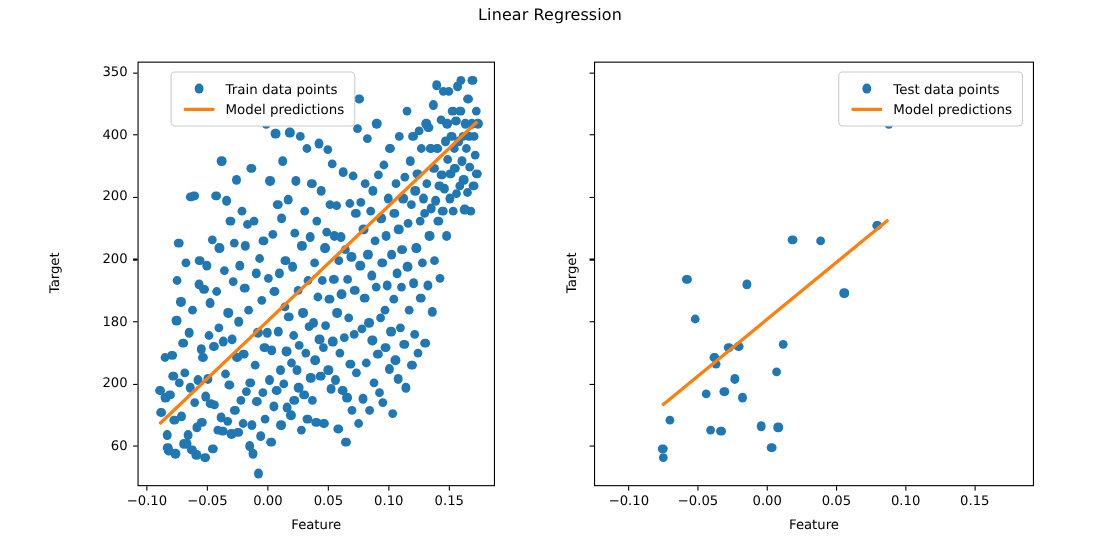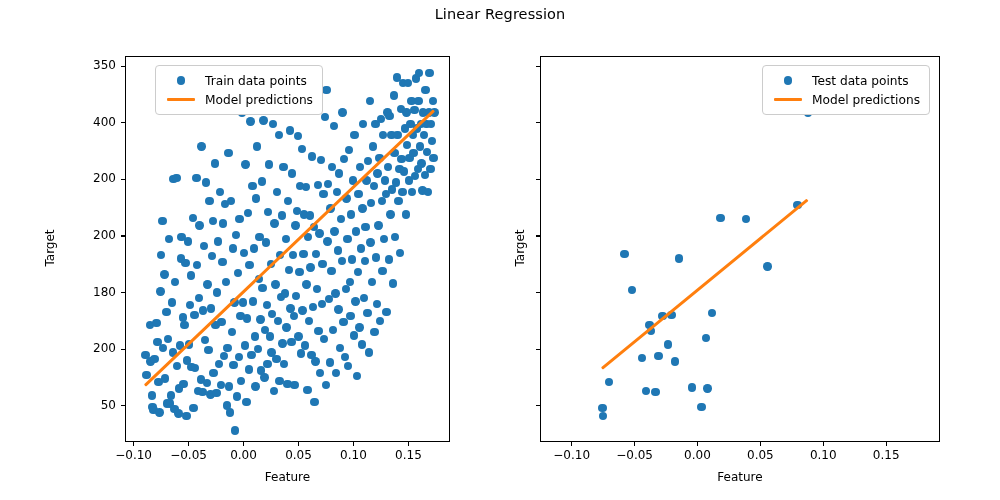--- a/index.html
+++ b/index.html
@@ -427,21 +427,21 @@
       <div class="legend-row">
         <span class="legend-key">
             <span class="key-line"></span>
           </span>
         <span class="legend-text">Model predictions</span>
       </div>
     </div>
   </div>
   <div id="train-axis-decor">
       <div class="tick-mark ytick-mark" style="left:121.4px;top:405.23px;"></div>
-      <div class="ytick-label" style="left:72px;top:397.78px;">50</div>
+      <div class="ytick-label" style="left:72px;top:397.78px;">60</div>
       <div class="tick-mark ytick-mark" style="left:121.4px;top:348.63px;"></div>
       <div class="ytick-label" style="left:72px;top:341.18px;">200</div>
       <div class="tick-mark ytick-mark" style="left:121.4px;top:292.03px;"></div>
       <div class="ytick-label" style="left:72px;top:284.58px;">180</div>
       <div class="tick-mark ytick-mark" style="left:121.4px;top:235.43px;"></div>
       <div class="ytick-label" style="left:72px;top:227.98px;">200</div>
       <div class="tick-mark ytick-mark" style="left:121.4px;top:178.83px;"></div>
       <div class="ytick-label" style="left:72px;top:171.38px;">200</div>
       <div class="tick-mark ytick-mark" style="left:121.4px;top:122.24px;"></div>
       <div class="ytick-label" style="left:72px;top:114.79px;">400</div>

